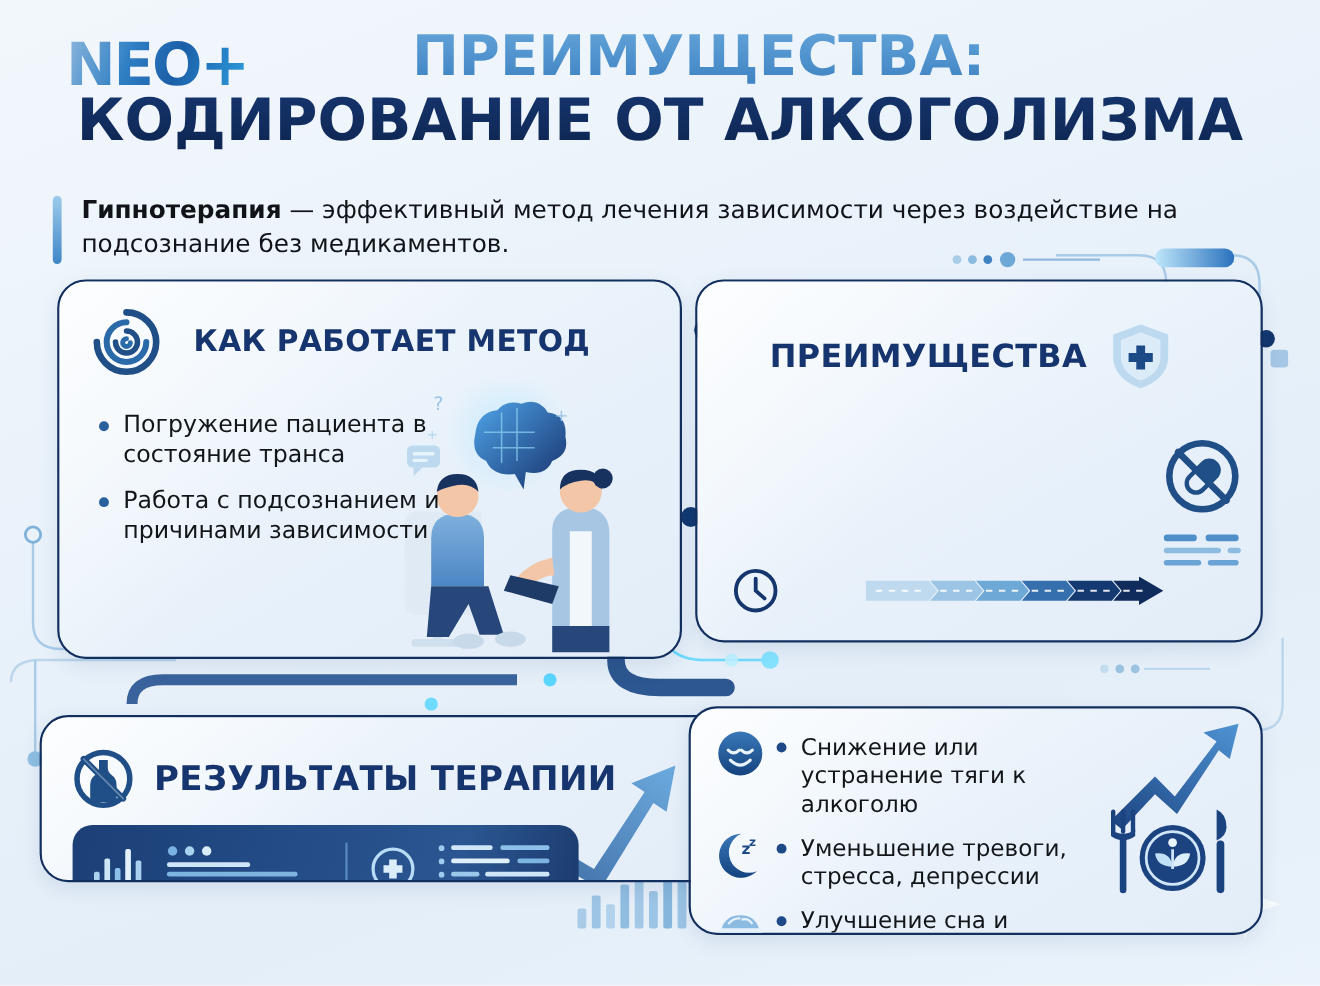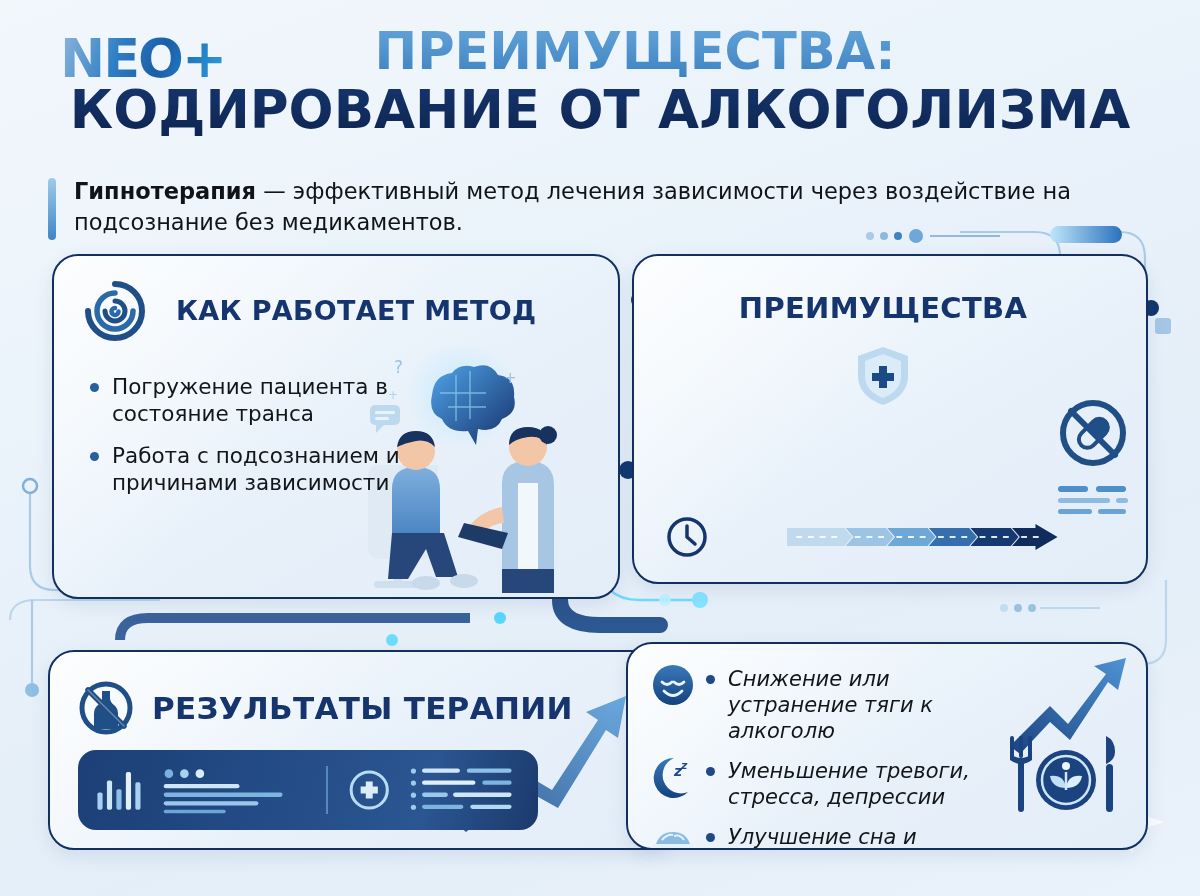--- a/index.html
+++ b/index.html
@@ -60,21 +60,21 @@
     overflow:hidden;
   }
   .card-hl{
     position:absolute; inset:0; border-radius:24px;
     background:linear-gradient(135deg,rgba(255,255,255,.75),rgba(255,255,255,0) 45%);
     pointer-events:none;
   }
 
   #card-method { left:52px;  top:254px; width:568px; height:345px; }
   #card-adv    { left:632px; top:254px; width:516px; height:330px; }
-  #card-res    { left:48px;  top:650px; width:626px; height:200px; }
+  #card-res    { left:36px;  top:650px; width:626px; height:152px; }
   #card-out    { left:626px; top:642px; width:522px; height:208px; }
 
   .card-title{
     font-size:27px; font-weight:bold; color:#16356e; line-height:1.12;
     font-family:"DejaVu Sans", sans-serif; letter-spacing:.3px;
   }
 
   .bullets{ list-style:none; }
   .bullets li{
     position:relative; padding-left:26px; margin-bottom:16px;
@@ -84,35 +84,35 @@
   .bullets li::before{
     content:""; position:absolute; left:4px; top:9px;
     width:9px; height:9px; border-radius:50%; background:#2a5f9e;
   }
 
   
   #card-method .head{ position:absolute; left:30px; top:24px; display:flex; align-items:center; gap:30px; }
   #card-method .bullets{ position:absolute; left:32px; top:118px; width:360px; }
 
   
-  #card-adv .head{ position:absolute; left:0; right:0; top:36px; display:flex; justify-content:center; align-items:center; gap:20px; padding-right:14px;flex-direction:column;}
+  #card-adv .head{ position:absolute; left:0; right:0; top:36px; display:flex; justify-content:center; align-items:center; gap:20px; padding-right:14px;}
   #card-adv .bullets{ position:absolute; left:40px; top:108px; width:370px; }
   #card-adv .progress{ position:absolute; left:32px; bottom:24px; display:flex; align-items:center; gap:6px; }
 
   
   #card-res .head{ position:absolute; left:28px; top:28px; display:flex; align-items:center; gap:18px; }
   #card-res .panel{
     position:absolute; left:28px; top:98px; width:460px; height:80px;
     border-radius:18px;
     background:linear-gradient(105deg,#1c3f76 0%,#234b85 40%,#2b5691 75%,#1b3a6d 100%);
     display:flex; align-items:center; gap:18px; padding:0 16px; overflow:hidden;
   }
 
   
-  #card-out .rows{ position:absolute; left:22px; top:18px; width:370px;font-style:italic; }
+  #card-out .rows{ position:absolute; left:22px; top:18px; width:370px; }
   #card-out .row{ display:flex; align-items:flex-start; gap:10px; margin-bottom:10px; }
   #card-out .row .txt{
     position:relative; padding-left:22px;
     font-size:21px; line-height:1.24; color:#121619; padding-top:4px;
     font-family:"DejaVu Sans", sans-serif;
   }
   #card-out .row .txt::before{
     content:""; position:absolute; left:0; top:13px;
     width:9px; height:9px; border-radius:50%; background:#1d4a87;
   }

